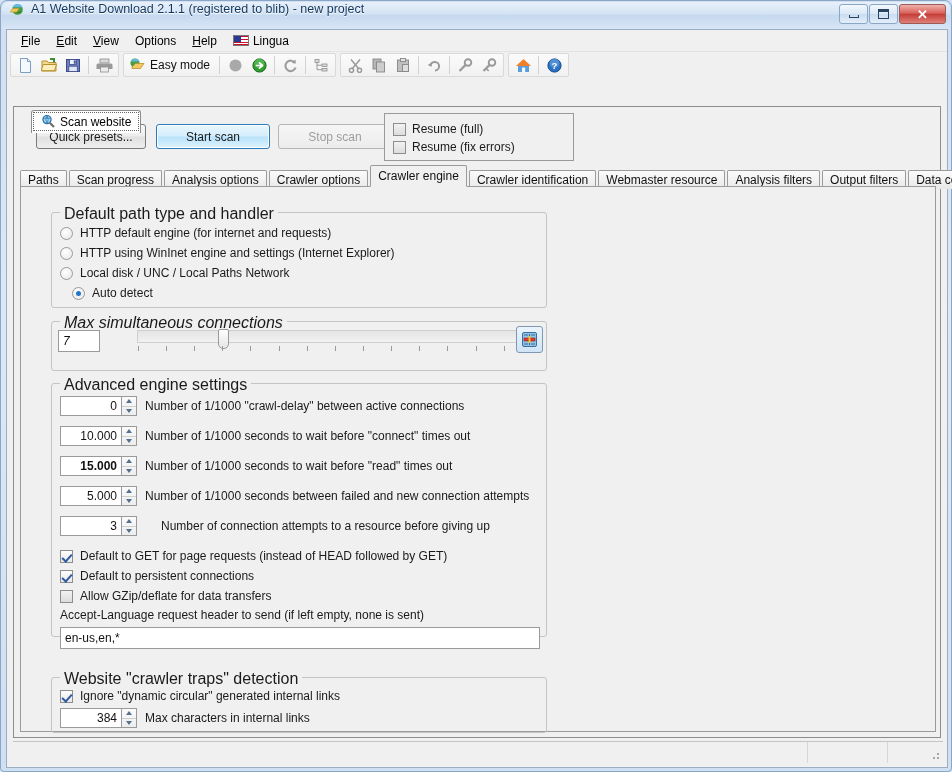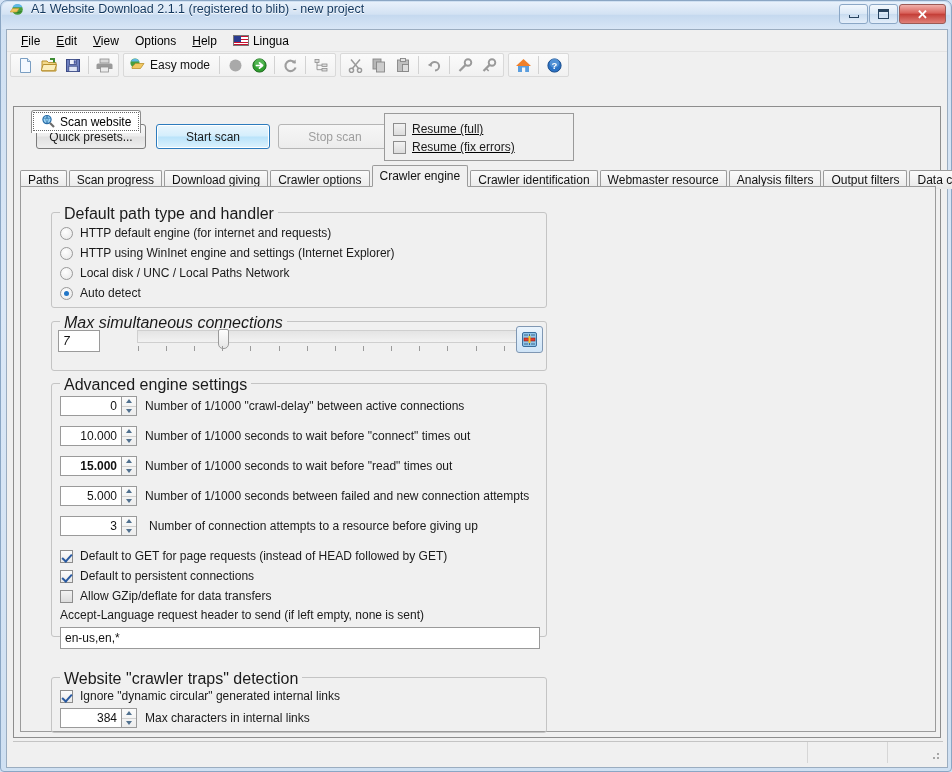--- a/index.html
+++ b/index.html
@@ -243,21 +243,20 @@
     background: linear-gradient(to bottom,#f6f6f6,#ececec); }
 
   #resume-box {
     position: absolute;
     left: 362px; top: 0px;
     width: 190px; height: 48px;
     border: 1px solid #9a9a9a;
     background: #f0f0f0;
     box-sizing: border-box;
     padding: 6px 0 0 8px;
-    text-decoration: underline;
   }
   .cbrow { display: flex; align-items: center; gap: 6px; height: 18px; font-size: 12px; }
 
   
   .cb {
     width: 13px; height: 13px;
     border: 1px solid #8d8d8d;
     background: linear-gradient(to bottom,#fdfdfd,#e9e9e9);
     box-sizing: border-box;
     position: relative;
@@ -701,21 +700,21 @@
       </div>
 
       <div id="subtabs">
         <div class="stab">
             <span>Paths</span>
           </div>
         <div class="stab">
             <span>Scan progress</span>
           </div>
         <div class="stab">
-            <span>Download giving</span>
+            <span>Analysis options</span>
           </div>
         <div class="stab">
             <span>Crawler options</span>
           </div>
         <div class="stab active">
             <span>Crawler engine</span>
           </div>
         <div class="stab">
             <span>Crawler identification</span>
           </div>
@@ -742,21 +741,21 @@
             <span class="lbl">HTTP default engine (for internet and requests)</span>
           </div>
           <div class="optrow" style="position:absolute; left:8px; top:30px;">
             <span class="radio"></span>
             <span class="lbl">HTTP using WinInet engine and settings (Internet Explorer)</span>
           </div>
           <div class="optrow" style="position:absolute; left:8px; top:50px;">
             <span class="radio"></span>
             <span class="lbl">Local disk / UNC / Local Paths Network</span>
           </div>
-          <div class="optrow" style="position:absolute; left:8px; top:70px;">
+          <div class="optrow" style="position:absolute; left:20px; top:70px;">
             <span class="radio checked"></span>
             <span class="lbl">Auto detect</span>
           </div>
         </div>
 
         <div class="group" style="left:30px; top:134px; width:496px; height:50px;font-style:italic;">
           <span class="gtitle">Max simultaneous connections</span>
           <div class="tinput" style="position:absolute; left:6px; top:8px; width:42px; height:22px;">7</div>
           <div id="slider-track">
             <div id="slider-thumb"></div>
@@ -850,21 +849,21 @@
           <div class="spin-wrap" style="position:absolute; left:8px; top:132px;">
             <div class="tinput right" style="width:62px; height:20px;">3</div>
             <div class="spin-btns">
               <div>
                   <i class="arrow-up"></i>
                 </div>
               <div>
                   <i class="arrow-down"></i>
                 </div>
             </div>
-            <span class="lbl" style="margin-left:12px;">Number of connection attempts to a resource before giving up</span>
+            <span class="lbl" style="margin-left:24px;">Number of connection attempts to a resource before giving up</span>
           </div>
 
           <div class="optrow" style="position:absolute; left:8px; top:162px;">
             <span class="cb checked"></span>
             <span class="lbl">Default to GET for page requests (instead of HEAD followed by GET)</span>
           </div>
           <div class="optrow" style="position:absolute; left:8px; top:182px;">
             <span class="cb checked"></span>
             <span class="lbl">Default to persistent connections</span>
           </div>

